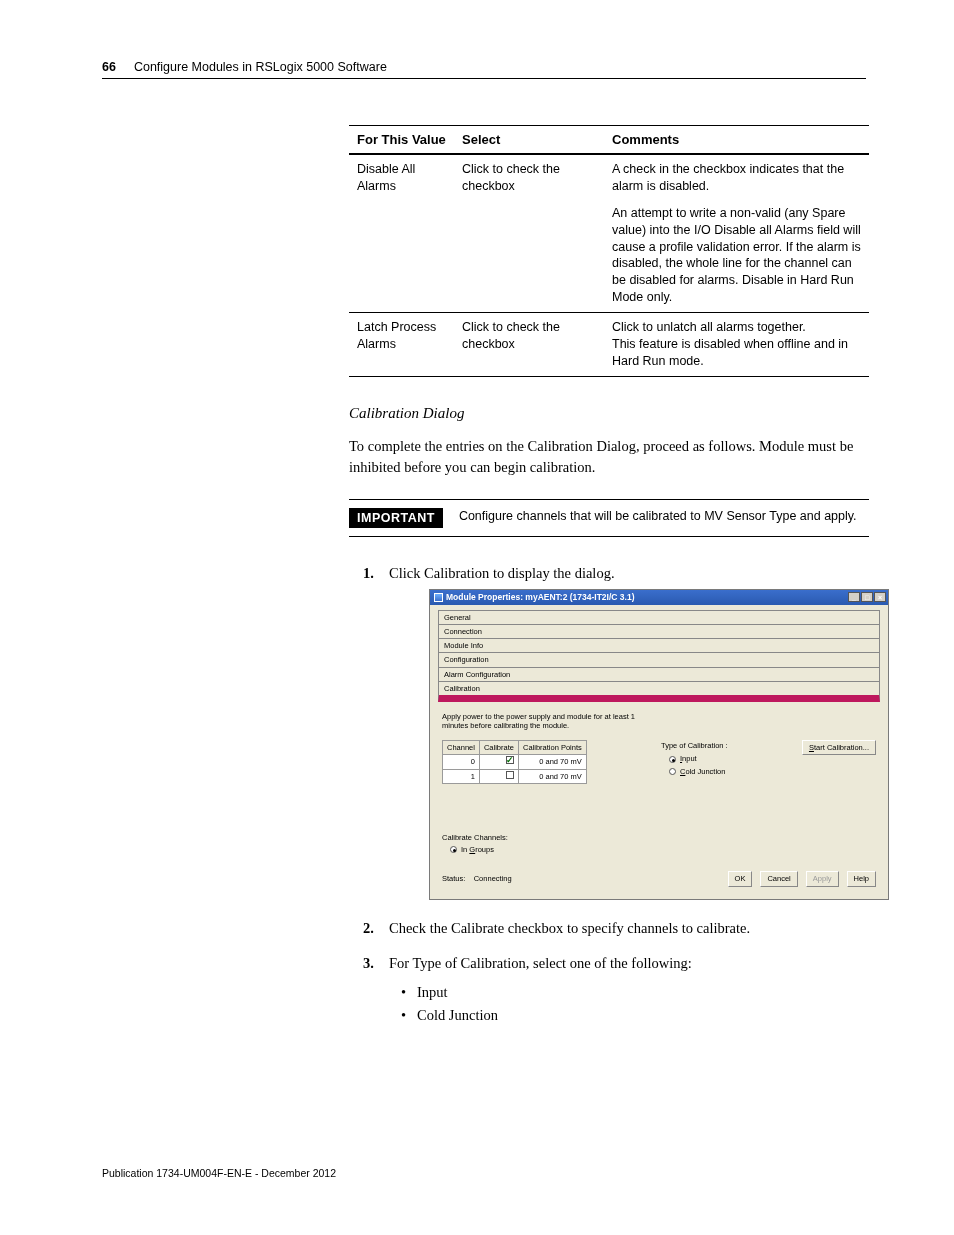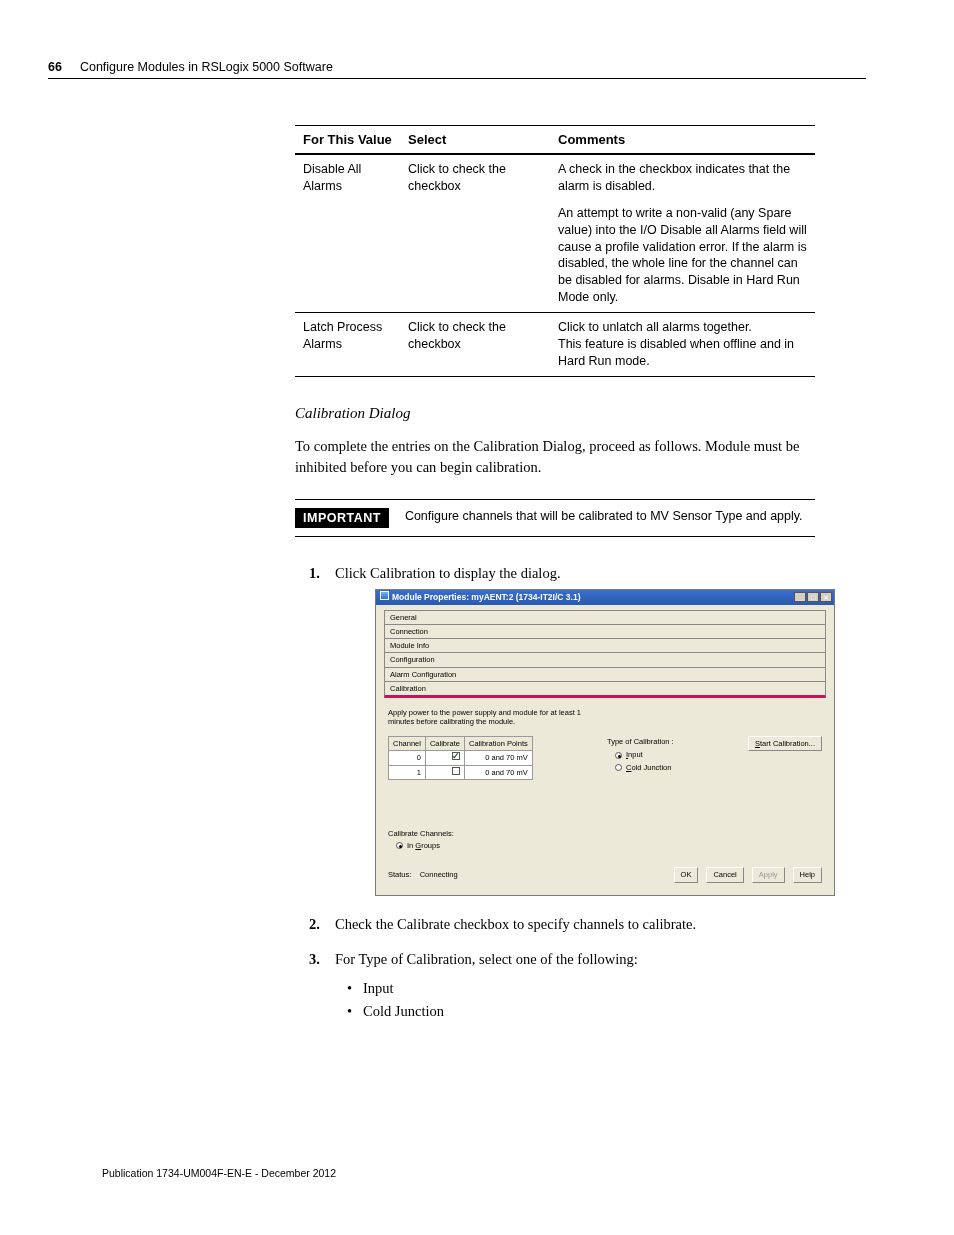--- a/index.html
+++ b/index.html
@@ -5,21 +5,21 @@
   * { box-sizing: border-box; margin: 0; padding: 0; }
   body {
     width: 954px;
     height: 1235px;
     background: #fff;
     font-family: Arial, Helvetica, sans-serif;
     color: #000;
     position: relative;
   }
   .page {
-    padding: 60px 88px 0 48px;
+    padding: 60px 88px 0 102px;
   }
   .header-line {
     display: flex;
     align-items: baseline;
     gap: 18px;
     font-size: 12.5px;
     margin-bottom: 4px;
   }
   .page-num { font-weight: bold; }
   .hr {
@@ -134,21 +134,21 @@
   .dlg-titlebar {
     background: linear-gradient(#3a6ecc, #2a5ab0);
     color: #fff;
     display: flex;
     align-items: center;
     justify-content: space-between;
     padding: 1px 2px 1px 4px;
     font-size: 8.5px;
     font-weight: bold;
   }
-  .dlg-titlebar .left { display: flex; gap: 3px; }
+  .dlg-titlebar .left { display: flex; align-items: center; gap: 3px; }
   .dlg-icon {
     width: 9px; height: 9px;
     background: linear-gradient(#6fb0ff,#3a6ecc);
     border: 0.5px solid #fff;
   }
   .winbtns { display: flex; gap: 1px; }
   .winbtn {
     width: 12px; height: 10px;
     background: #d4d0c8;
     border: 0.5px solid #555;
@@ -164,21 +164,21 @@
     padding: 1px 5px;
     border: 1px solid #888;
     border-bottom: none;
     background: #ece9d8;
     margin-right: 0;
     position: relative;
     top: 1px;
     font-size: 7.5px;
     cursor: pointer;
   }
-  .tab.active { background: #ece9d8; border-bottom: 3px solid #be185d; z-index: 2; }
+  .tab.active { background: #ece9d8; border-bottom: 7px solid #be185d; z-index: 2; }
   .tab-pane { padding: 10px 4px 4px 4px; }
   .hint { font-size: 7.5px; width: 210px; line-height: 1.2; margin-bottom: 10px; }
   .cal-row { display: flex; justify-content: space-between; align-items: flex-start; }
   .cal-table {
     border-collapse: collapse;
     font-size: 7.5px;
   }
   .cal-table th, .cal-table td {
     border: 1px solid #9a9a9a;
     padding: 1px 4px;

